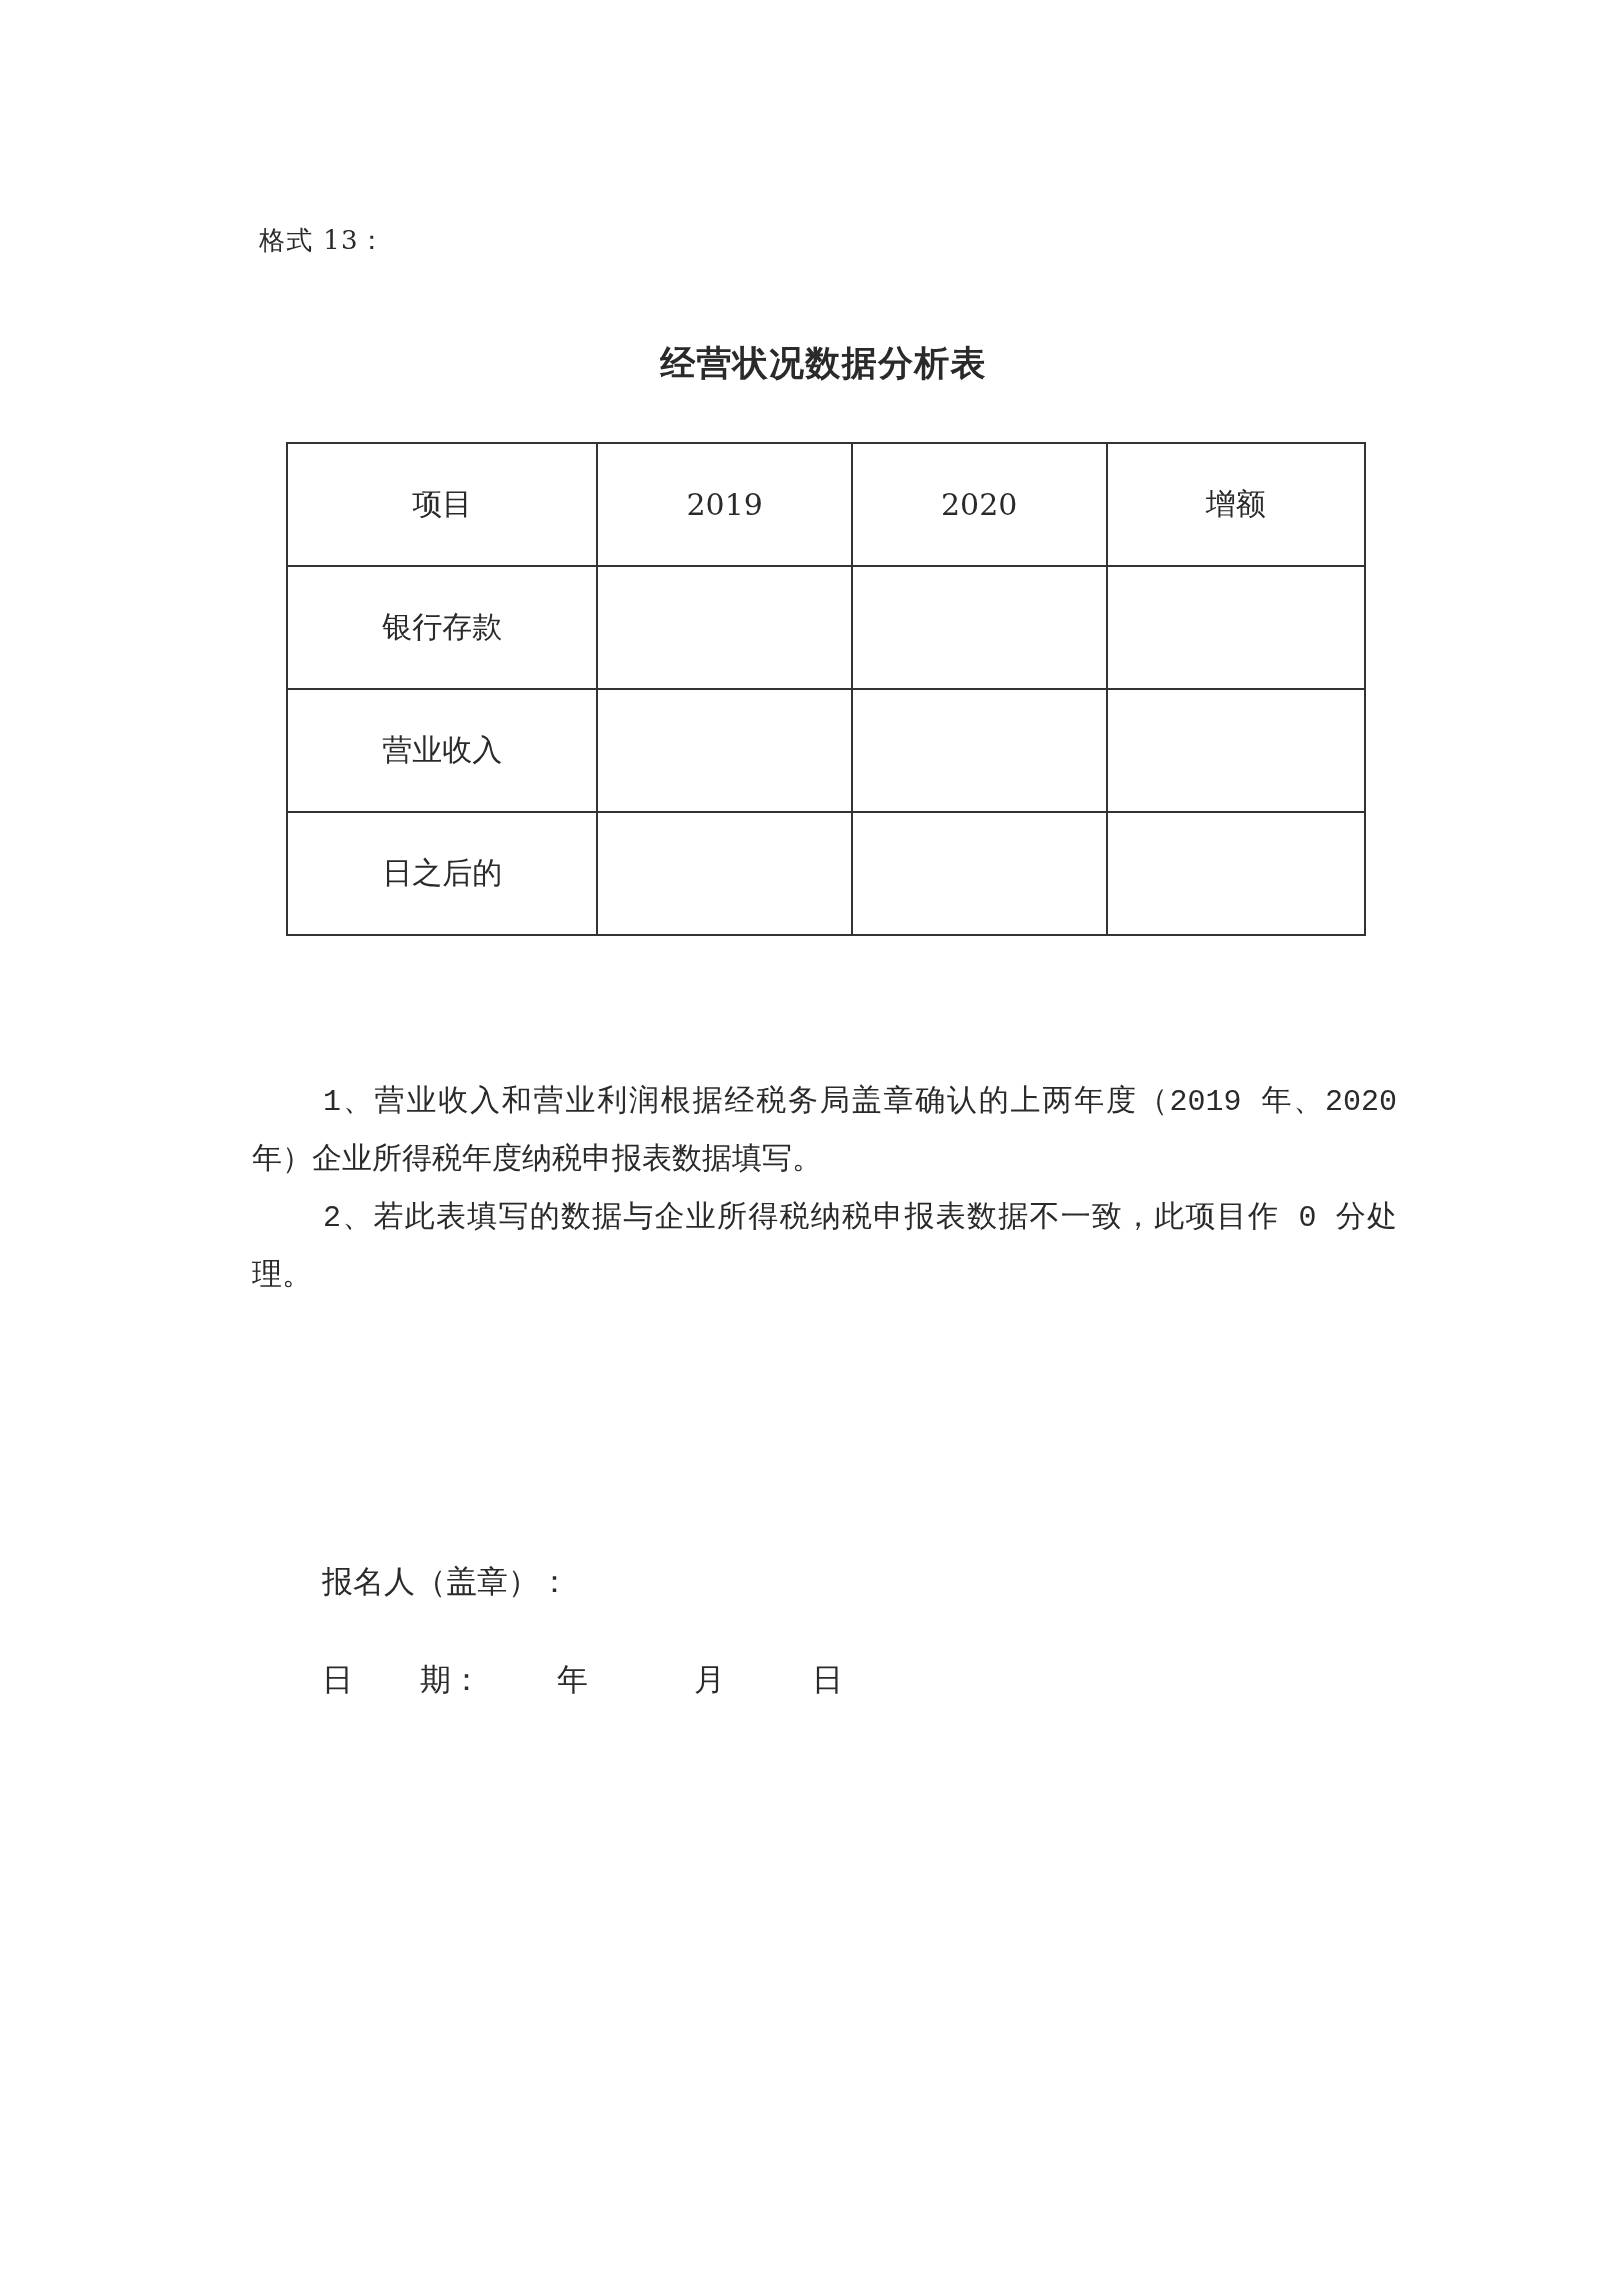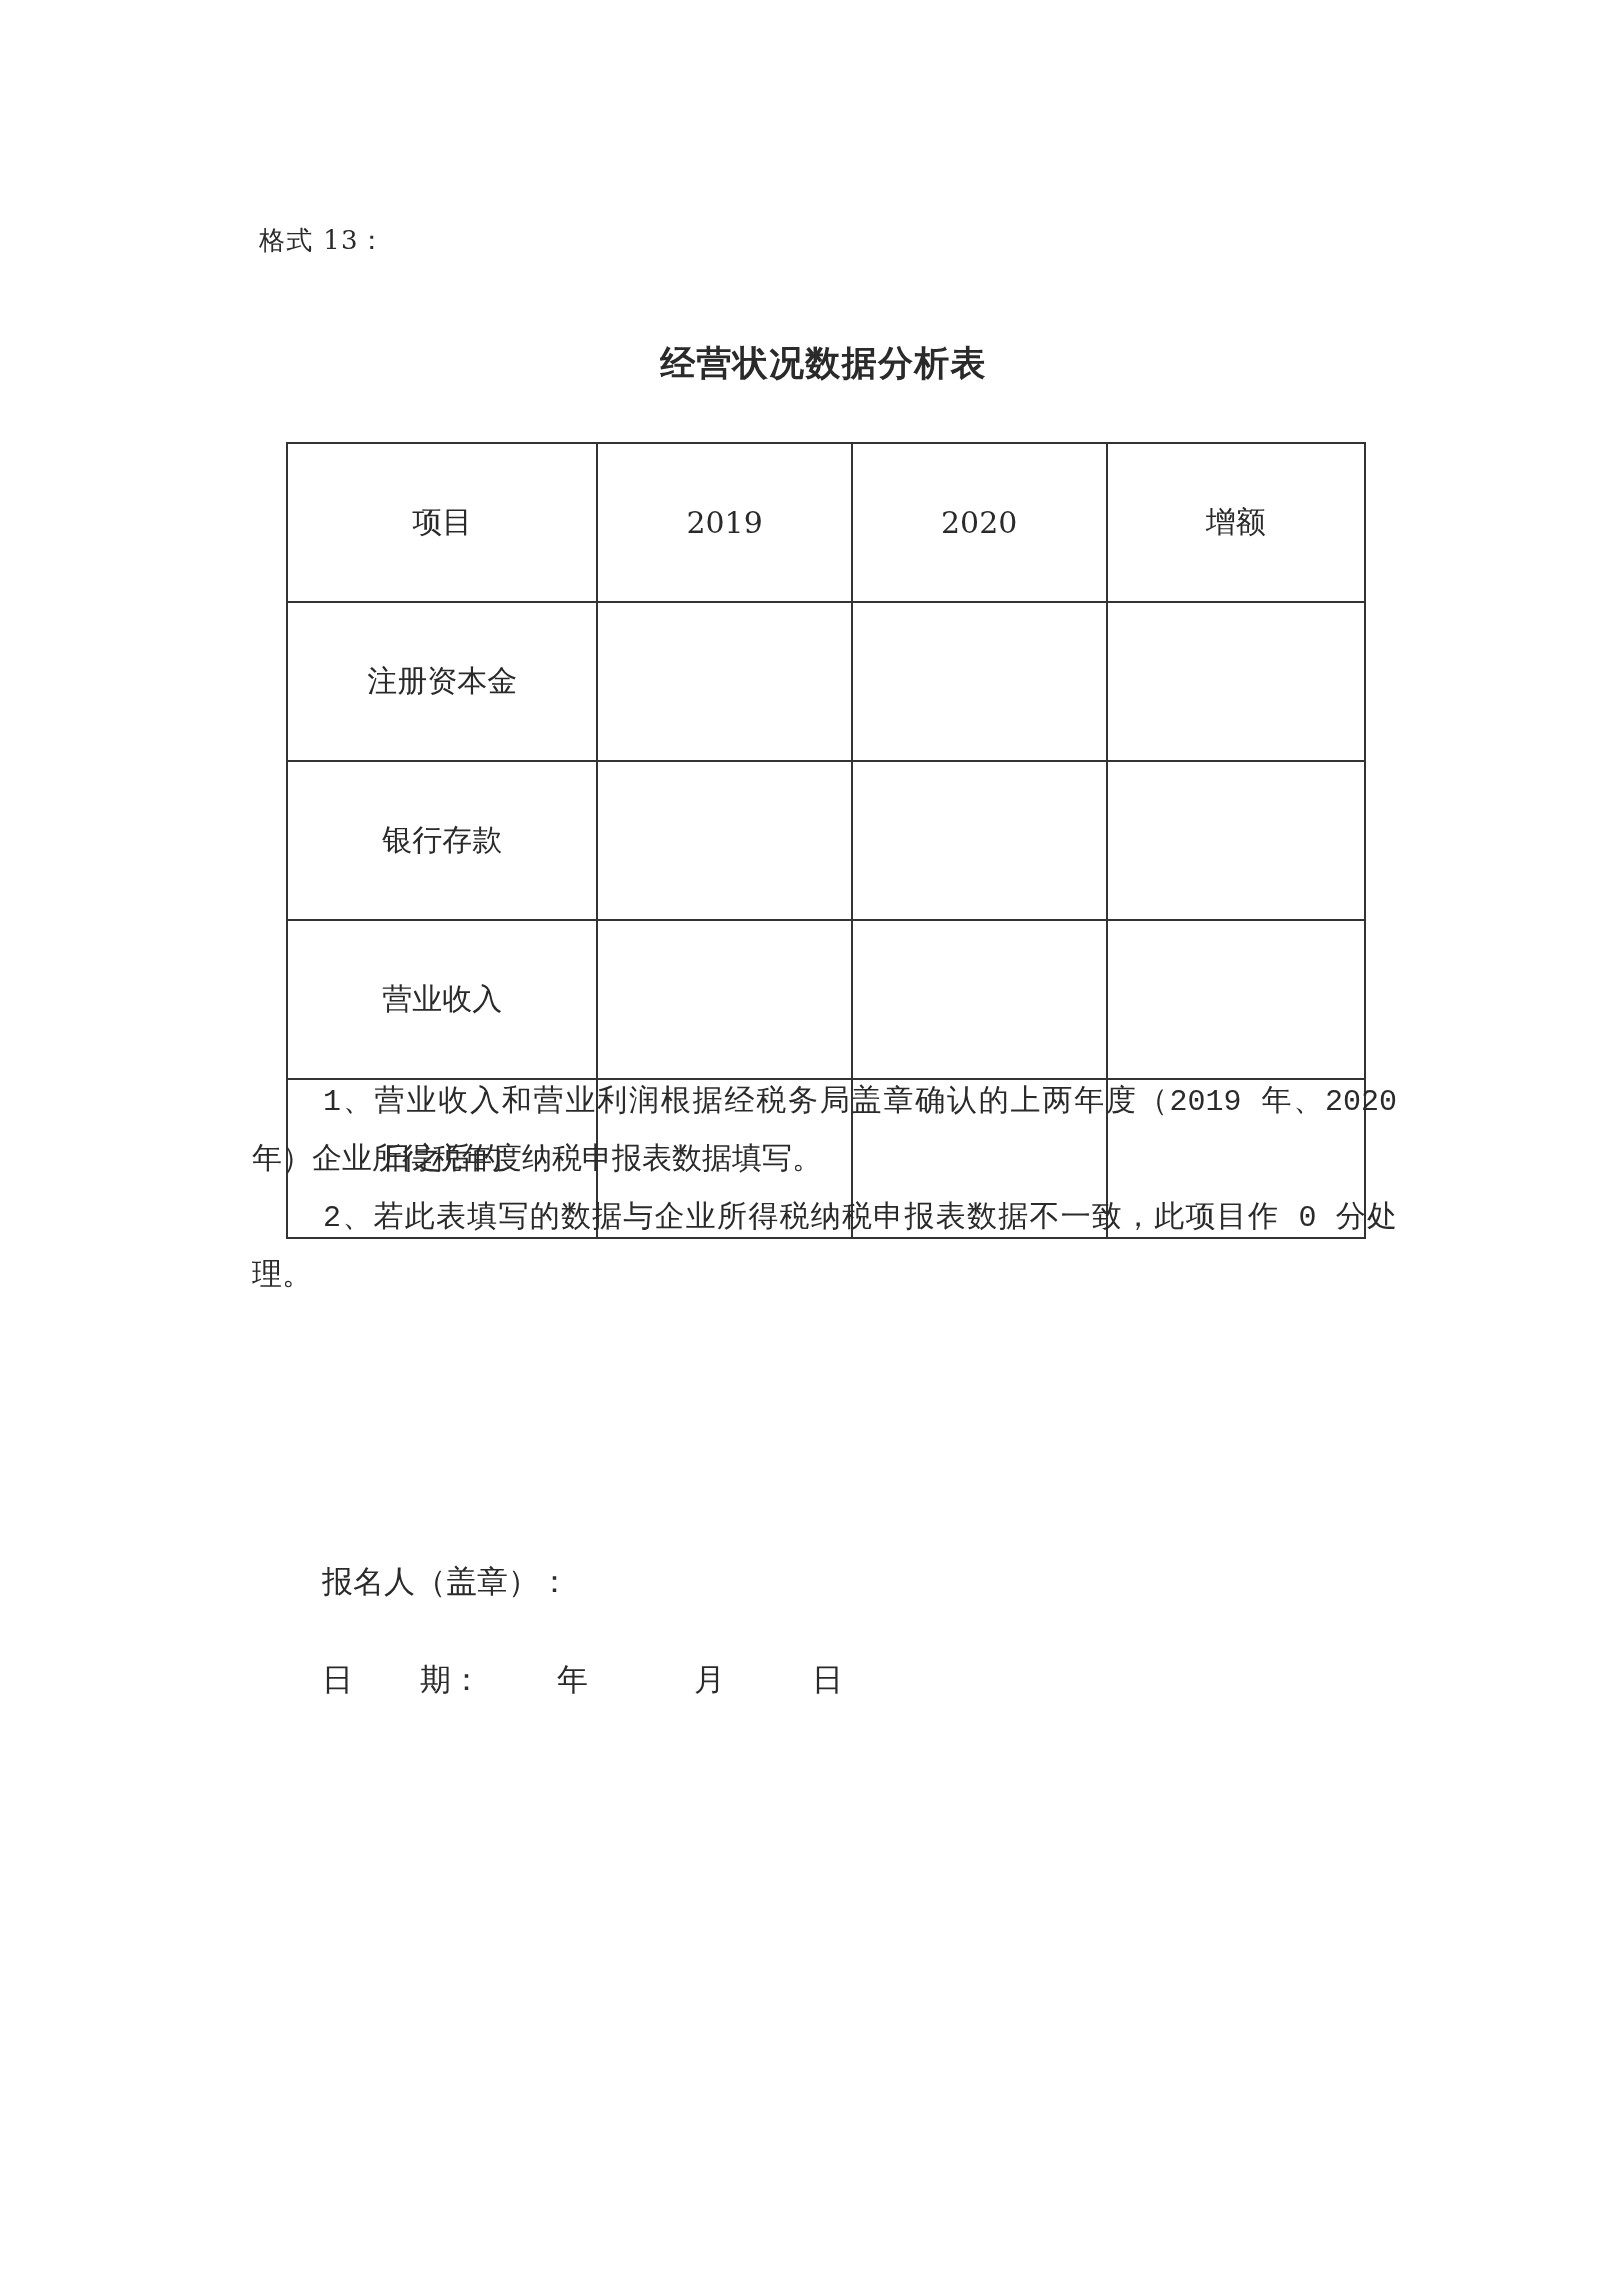--- a/index.html
+++ b/index.html
@@ -18,21 +18,21 @@
       font-family: "DejaVu Sans", "Liberation Sans", sans-serif;
       letter-spacing: 1.3px; padding-left: 24px; box-sizing: border-box;
     }
     table.data-table {
       position: absolute; left: 286px; top: 442px;
       width: 1080px; border-collapse: collapse;
     }
     table.data-table td, table.data-table th {
       border: 2px solid #333;
       height: 121px; text-align: center; vertical-align: middle;
-      font-size: 30px; font-weight: normal; padding: 18px; margin-left: 28px;
+      font-size: 30px; font-weight: normal; padding: 0; margin-left: 28px;
     }
     table.data-table col.c1 { width: 311px; }
     table.data-table col.c2 { width: 255px; }
     table.data-table col.c3 { width: 255px; }
     table.data-table col.c4 { width: 259px; }
     .notes {
       position: absolute; left: 252px; top: 1073px; width: 1145px;
       font-size: 30px; line-height: 58px; text-align: justify; font-family: Liberation Mono, monospace;
     }
     .notes p { margin: 0; text-indent: 71px; }
@@ -63,26 +63,20 @@
       <col class="c4">
     </colgroup>
   <tbody>
       <tr>
     <th>项目</th>
     <th>2019</th>
     <th>2020</th>
     <th>增额</th>
   </tr>
   <tr>
-    <td>注册资本金</td>
-    <td></td>
-    <td></td>
-    <td></td>
-  </tr>
-  <tr>
     <td>银行存款</td>
     <td></td>
     <td></td>
     <td></td>
   </tr>
   <tr>
     <td>营业收入</td>
     <td></td>
     <td></td>
     <td></td>

